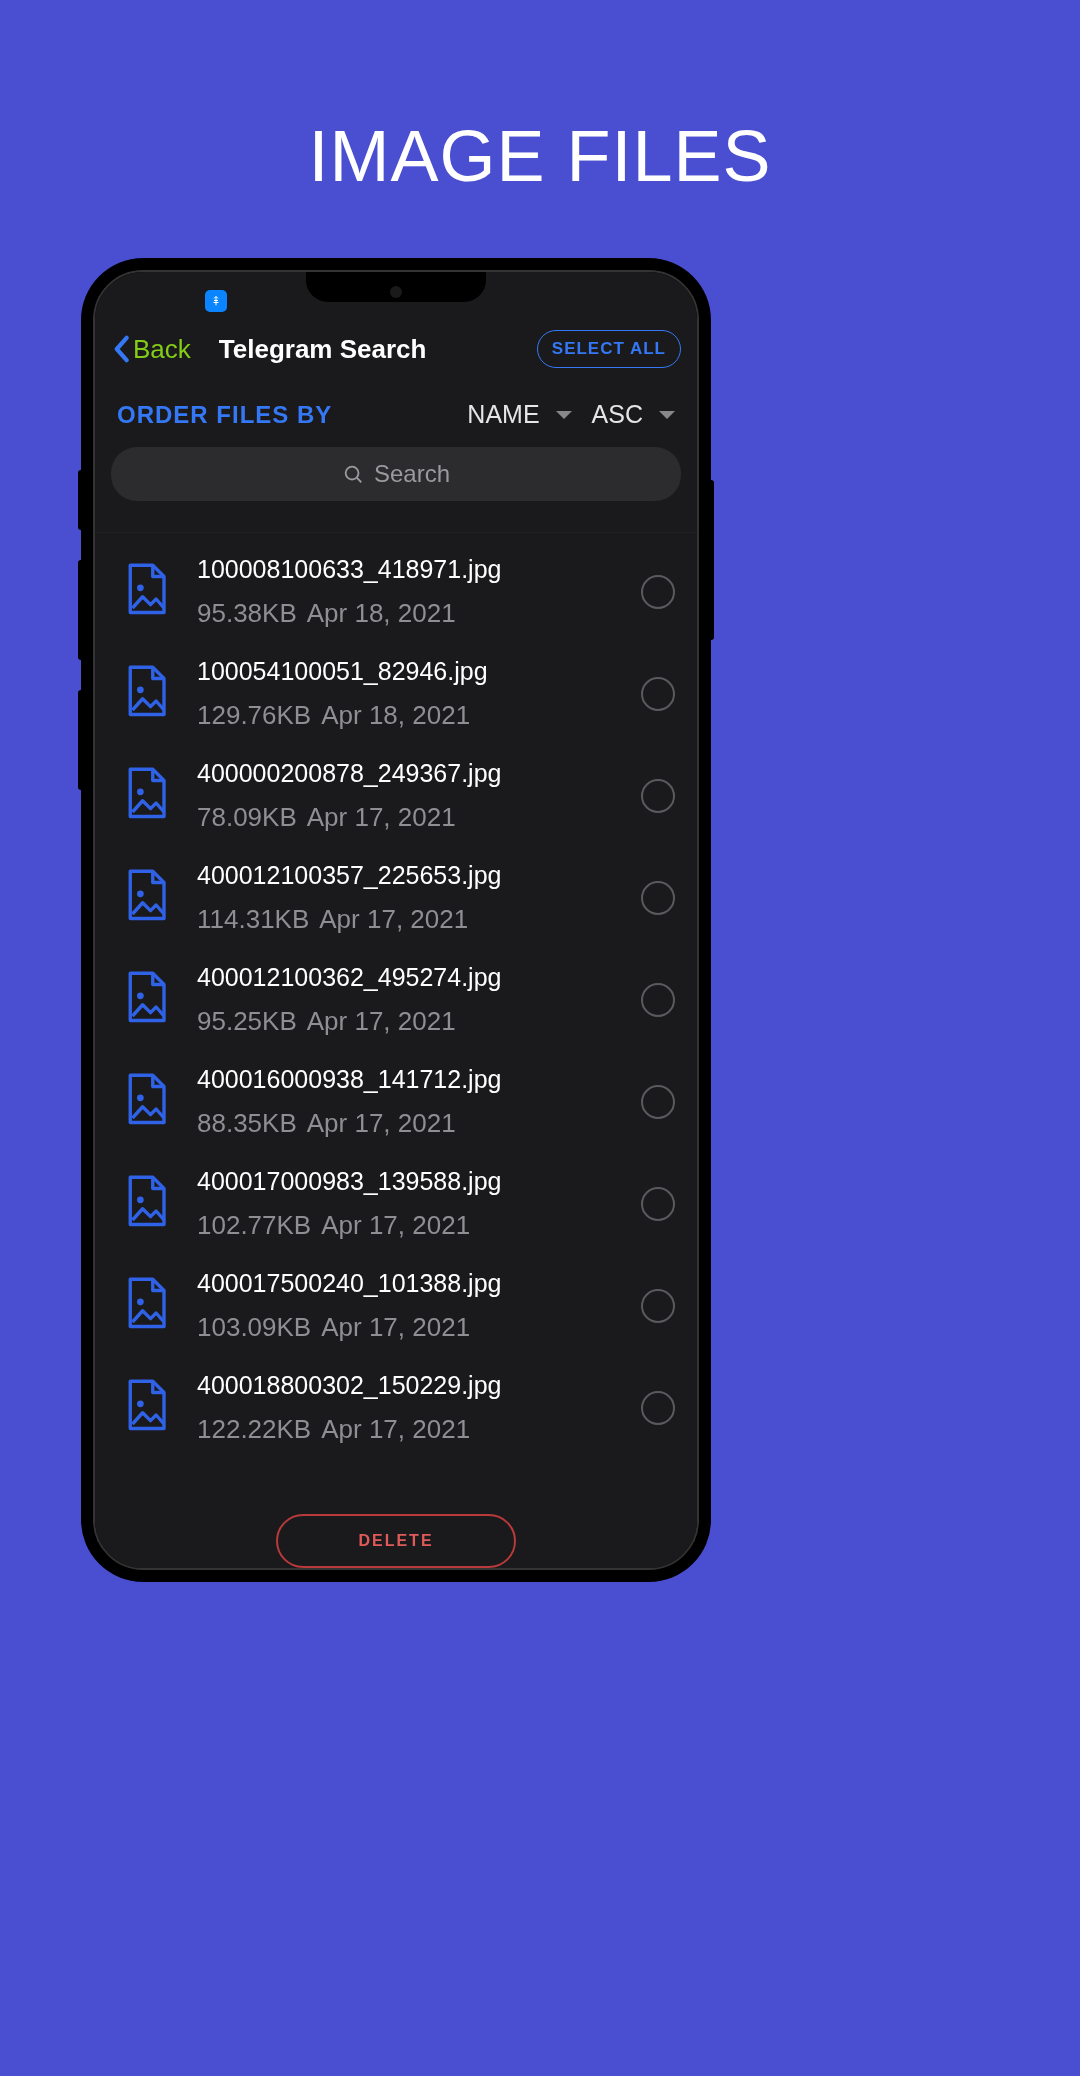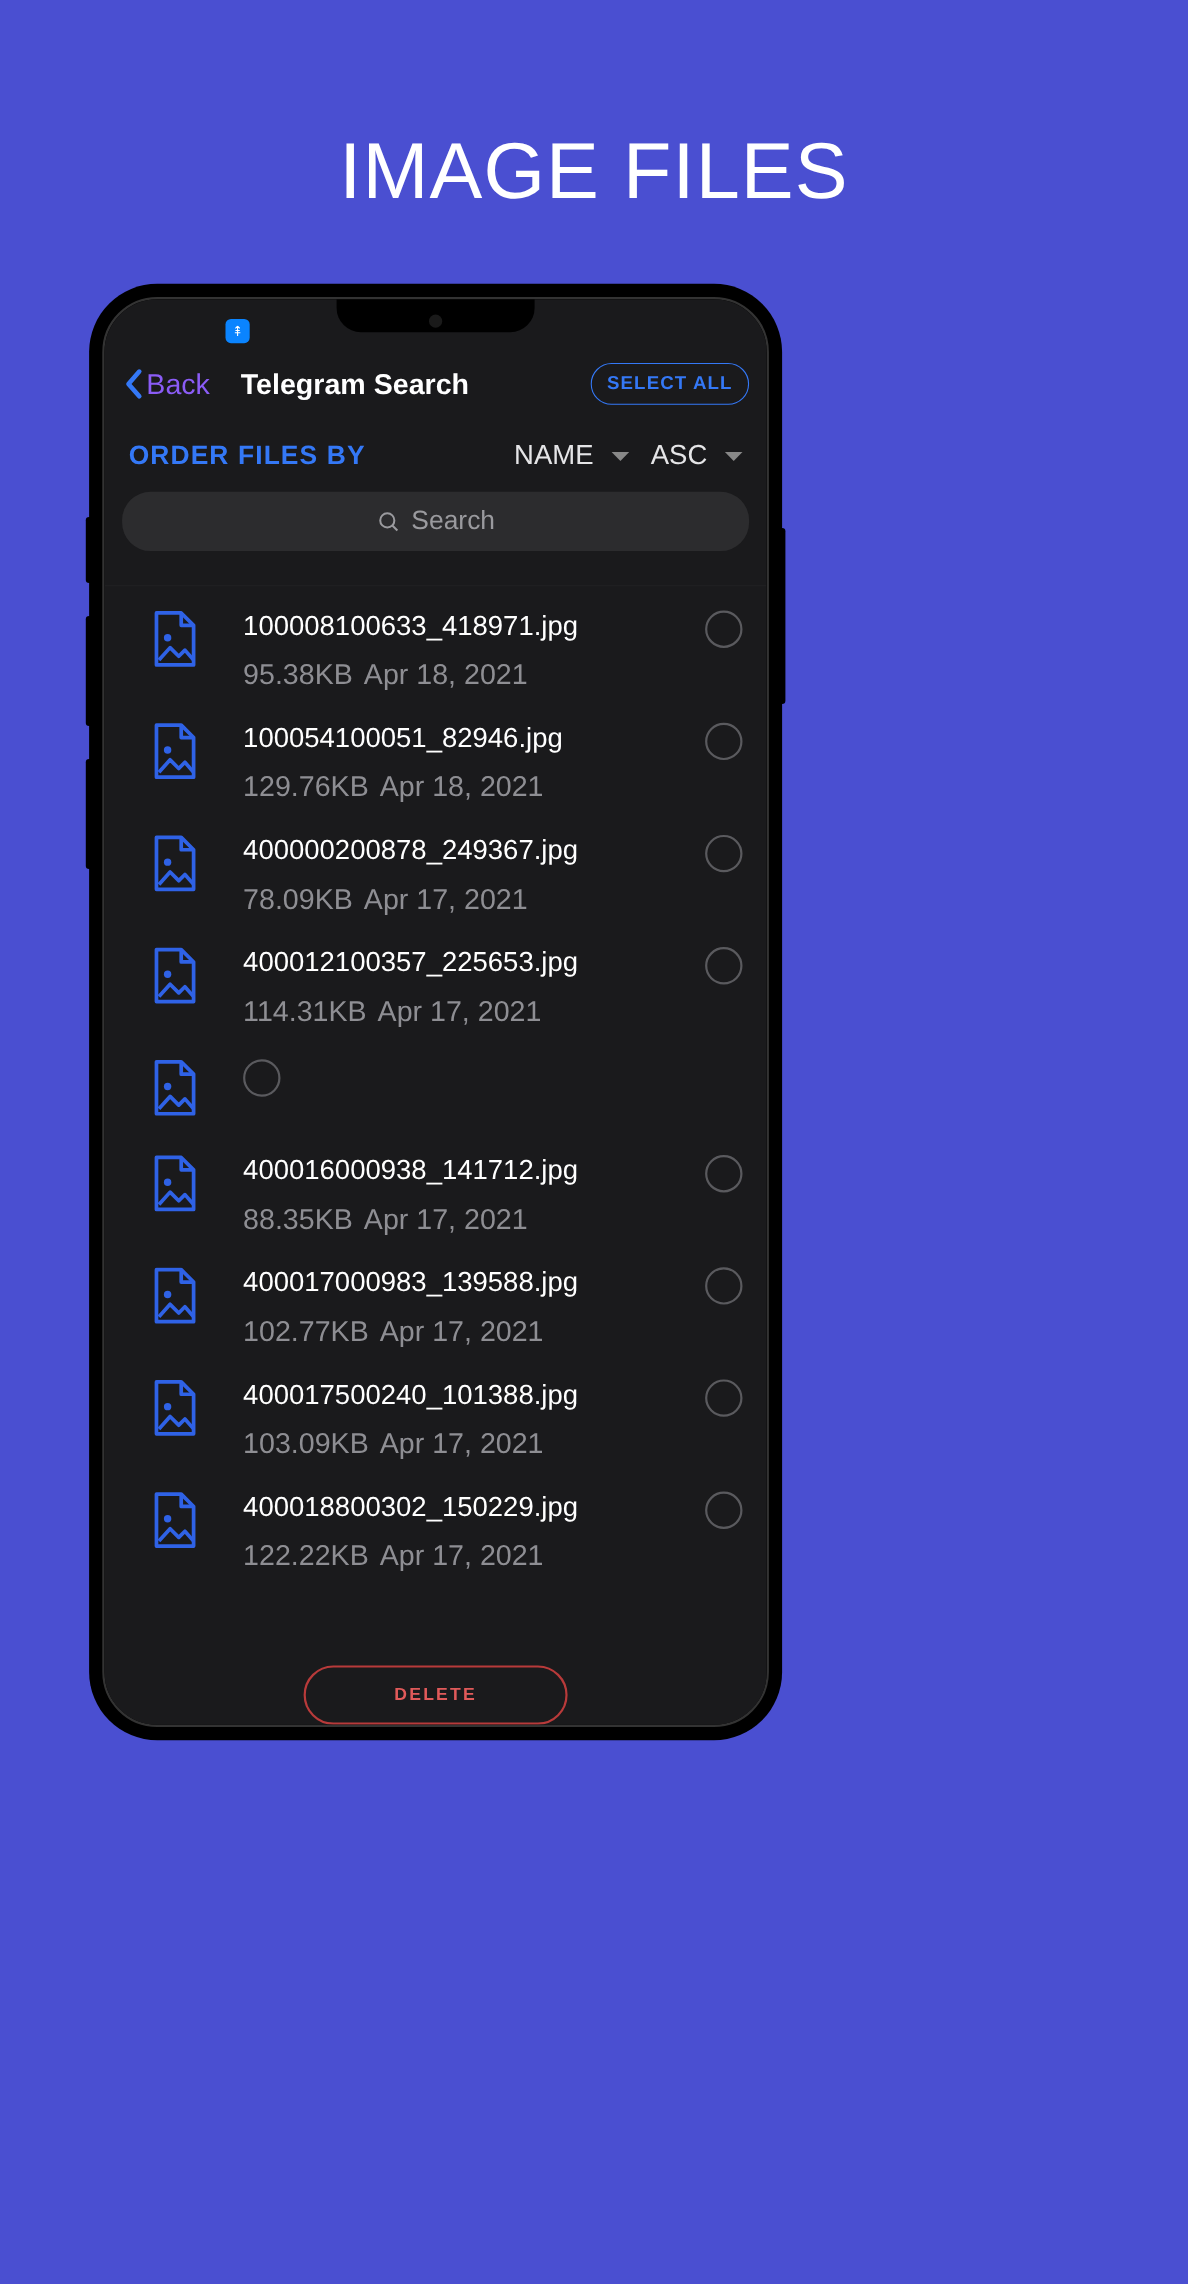--- a/index.html
+++ b/index.html
@@ -83,21 +83,21 @@
   }
   .status-badge svg { width: 12px; height: 12px; }
   
   .navbar {
     display: flex;
     align-items: center;
     padding: 18px 16px 20px 16px;
   }
   .back-btn {
     display: flex; align-items: center;
-    color: #8b5cf6;
+    color: #84cc16;
     font-size: 26px;
     gap: 2px;
   }
   .back-btn svg { width: 20px; height: 28px; }
   .nav-title {
     color: #fff;
     font-size: 26px;
     font-weight: 600;
     margin-left: 28px;
     flex: 1;
@@ -151,23 +151,23 @@
     color: #9a9a9e;
     font-size: 24px;
   }
   .search-field svg { width: 22px; height: 22px; }
   
   .divider { height: 20px; border-bottom: 1px solid rgba(255,255,255,0.03); }
   
   .file-list { padding-top: 8px; }
   .file-row {
     display: flex;
-    align-items: flex-start;
-    padding: 14px 22px 14px 40px;
-    gap: 40px;
+    align-items: center;
+    padding: 14px 22px 14px 28px;
+    gap: 28px;
   }
   .file-icon svg { width: 46px; height: 54px; }
   .file-info { flex: 1; min-width: 0; }
   .file-name {
     color: #fff;
     font-size: 25px;
     font-weight: 400;
     white-space: nowrap;
     overflow: hidden;
     text-overflow: ellipsis;
@@ -329,20 +329,26 @@
     <div class="file-check"></div>
           </div>
           <div class="file-row">
     <div class="file-icon">
 <svg viewBox="0 0 40 48" fill="none" stroke="#2f62e6" stroke-width="3" stroke-linejoin="round">
   <path d="M6 2h20l10 10v32H6z"></path>
   <path d="M26 2v10h10"></path>
   <circle cx="15" cy="22" r="3" fill="#2f62e6" stroke="none"></circle>
   <path d="M8 40l9-10 7 7 5-5 7 8"></path>
 </svg></div>
+    <div class="file-info">
+      <div class="file-name">400012100362_495274.jpg</div>
+      <div class="file-meta">
+        <span>95.25KB</span><span class="sep"></span><span>Apr 17, 2021</span>
+      </div>
+    </div>
     <div class="file-check"></div>
           </div>
           <div class="file-row">
     <div class="file-icon">
 <svg viewBox="0 0 40 48" fill="none" stroke="#2f62e6" stroke-width="3" stroke-linejoin="round">
   <path d="M6 2h20l10 10v32H6z"></path>
   <path d="M26 2v10h10"></path>
   <circle cx="15" cy="22" r="3" fill="#2f62e6" stroke="none"></circle>
   <path d="M8 40l9-10 7 7 5-5 7 8"></path>
 </svg></div>

